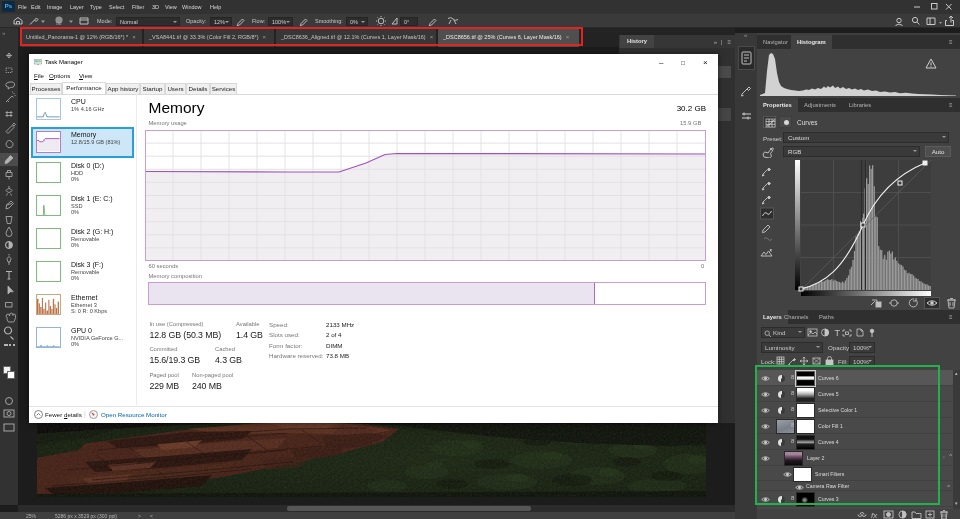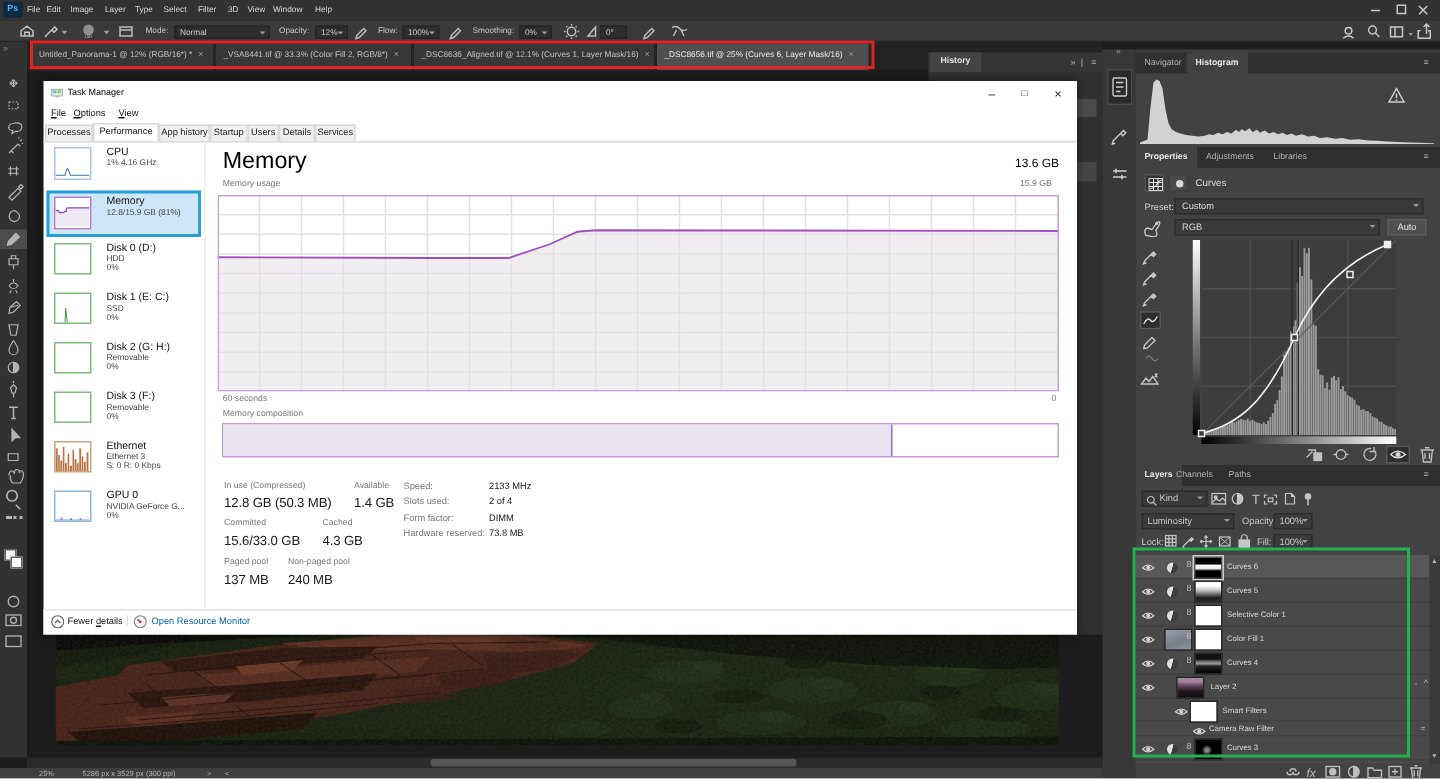--- a/index.html
+++ b/index.html
@@ -764,21 +764,21 @@
     <svg class="tgraph" style="border-color:#92b5d8" viewBox="0 0 25 21">
           <path d="M0,20.5 L4,20.5 L4.5,18.5 L5,20.5 L11,20.5 L11.5,19 L12,20.5 L18,20.5 L18.5,19 L19,20.5 L25,20.5" stroke="#4a84b8" stroke-width="0.7" fill="none"></path>
         </svg>
     <div class="tname">GPU 0</div>
         <div class="tsub">NVIDIA GeForce G...<br>0%</div>
   </div>
 
   <div style="position:absolute;left:107px;top:40px;width:1px;height:311px;background:#ececec"></div>
 
   <div class="t" style="left:119.5px;top:45px;font-size:15.5px;font-weight:400">Memory</div>
-  <div class="t" style="left:640px;top:50px;font-size:8px;width:37px;text-align:right">13.6 GB</div>
+  <div class="t" style="left:640px;top:50px;font-size:8px;width:37px;text-align:right">30.2 GB</div>
   <div class="lbl" style="left:119.5px;top:66px">Memory usage</div>
   <div class="lbl" style="left:651px;top:66px">15.9 GB</div>
   <svg id="memgraph" viewBox="0 0 561 131">
     <rect x="0" y="0" width="561" height="131" fill="#ffffff"></rect>
     <path d="M0,41.5 L145,42 L194,42 L221,33 L240,24.5 L252,23.5 L561,24 L561,131 L0,131 Z" fill="#f1eef2"></path>
     <g stroke="#e4e1e5" stroke-width="1">
       <line x1="28" y1="0" x2="28" y2="131"></line>
           <line x1="56" y1="0" x2="56" y2="131"></line>
           <line x1="84" y1="0" x2="84" y2="131"></line>
           <line x1="112" y1="0" x2="112" y2="131"></line>
@@ -816,25 +816,25 @@
   <div id="composition">
         <div id="compfill"></div>
       </div>
 
   <div class="lbl" style="left:120.4px;top:266.5px">In use (Compressed)</div>
   <div class="lbl" style="left:207px;top:266.5px">Available</div>
   <div class="big" style="left:120.4px;top:275.5px">12.8 GB (50.3 MB)</div>
   <div class="big" style="left:207px;top:275.5px">1.4 GB</div>
   <div class="lbl" style="left:120.4px;top:291.5px">Committed</div>
   <div class="lbl" style="left:186px;top:291.5px">Cached</div>
-  <div class="big" style="left:120.4px;top:301px">15.6/33.0 GB</div>
+  <div class="big" style="left:120.4px;top:301px">15.6/19.3 GB</div>
   <div class="big" style="left:186px;top:301px">4.3 GB</div>
   <div class="lbl" style="left:120.4px;top:317.5px">Paged pool</div>
   <div class="lbl" style="left:163px;top:317.5px">Non-paged pool</div>
-  <div class="big" style="left:120.4px;top:327px">137 MB</div>
+  <div class="big" style="left:120.4px;top:327px">229 MB</div>
   <div class="big" style="left:163px;top:327px">240 MB</div>
 
   <div class="rlbl" style="left:240px;top:266.5px">Speed:</div>
       <div class="rval" style="left:297px;top:266.5px">2133 MHz</div>
   <div class="rlbl" style="left:240px;top:277px">Slots used:</div>
       <div class="rval" style="left:297px;top:277px">2 of 4</div>
   <div class="rlbl" style="left:240px;top:287.5px">Form factor:</div>
       <div class="rval" style="left:297px;top:287.5px">DIMM</div>
   <div class="rlbl" style="left:240px;top:298px">Hardware reserved:</div>
       <div class="rval" style="left:297px;top:298px">73.8 MB</div>

